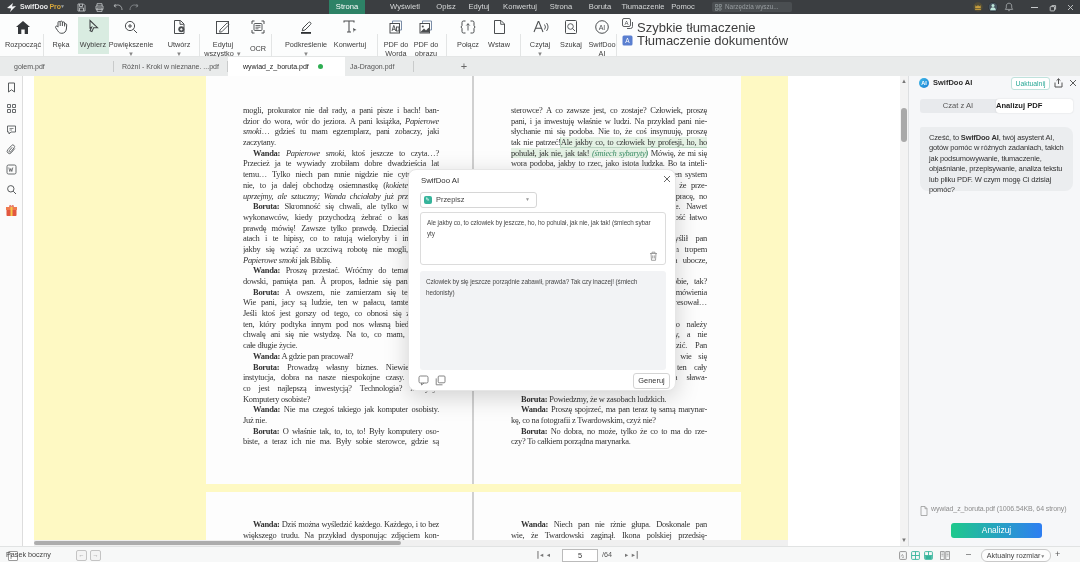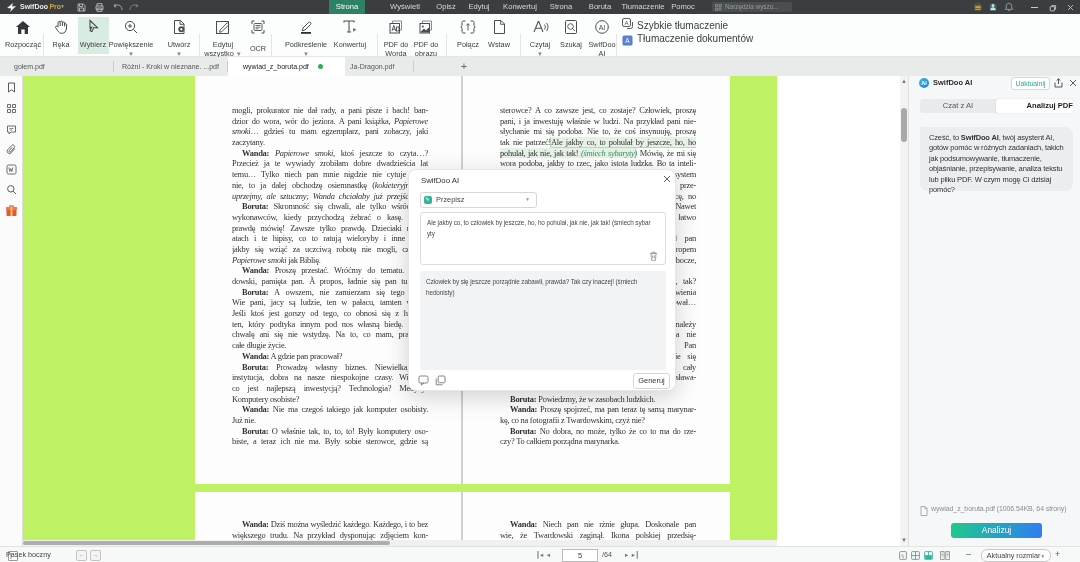--- a/index.html
+++ b/index.html
@@ -14,21 +14,21 @@
   
   #tool{left:0;top:14px;width:1080px;height:43px;background:#fcfdfd;border-bottom:1px solid #e4e6e6;box-sizing:border-box}
   .tb{font-size:7.3px;color:#3d3d3d;text-align:center;line-height:9px}
   .tsep{top:20px;width:1px;height:31px;background:#e3e5e5}
   .car{color:#888;font-size:6px}
   
   #tabs{left:0;top:57px;width:1080px;height:19px;background:#e9ebeb}
   .dtab{top:0;height:19px;line-height:19px;font-size:7px;color:#555;text-align:center}
   .tabsep{top:4px;width:1px;height:11px;background:#c9cbcb}
   
-  #doc{left:23px;top:76px;width:754px;height:470px;background:#bef264;overflow:hidden}
+  #doc{left:34px;top:76px;width:754px;height:470px;background:#fef9c3;overflow:hidden}
   .page{position:absolute;background:#fdfdfd}
   .col{position:absolute;width:196px}
   .ln{height:10.7px;overflow:hidden;font-family:"Liberation Serif",serif;font-size:8.45px;
       color:#333;text-align:justify;text-align-last:justify;line-height:10.7px;letter-spacing:-0.25px}
   .le{text-align-last:left}
   .in{text-indent:10px}
   .hl{background:#e4f1e4;box-shadow:0 0 0 0.7px #9cc3a6}
   .sm{color:#3e8e68}
   
   #panel{left:908px;top:76px;width:172px;height:470px;background:#f6f7f9;border-left:1px solid #dddfe1;box-sizing:border-box}
@@ -188,26 +188,26 @@
   <svg class="ab" style="left:594px;top:5px" width="16" height="16" viewBox="0 0 16 16">
       <circle cx="8" cy="8" r="6.3" fill="none" stroke="#4a4d4f" stroke-width="1"></circle>
       <text x="8" y="10.6" font-size="7" font-family="Liberation Sans" text-anchor="middle" fill="#4a4d4f">AI</text>
     </svg>
   <div class="ab tb" style="left:572px;top:26px;width:60px">SwifDoo<br>AI</div>
   <svg class="ab" style="left:622px;top:4px" width="11" height="11" viewBox="0 0 11 11">
       <rect x="0.5" y="0.5" width="8" height="8" rx="1.5" fill="none" stroke="#4a4d4f" stroke-width="0.9"></rect>
       <text x="4.5" y="7" font-size="6" text-anchor="middle" fill="#4a4d4f">A</text>
       <path d="M10.5 4 v4.5 a2 2 0 0 1-2 2 H5" fill="none" stroke="#4a4d4f" stroke-width="0.9"></path>
     </svg>
-  <div class="ab" style="left:637px;top:6px;font-size:10px;color:#3d3d3d">Szybkie tłumaczenie</div>
+  <div class="ab" style="left:637px;top:6px;font-size:13px;color:#3d3d3d">Szybkie tłumaczenie</div>
   <svg class="ab" style="left:622px;top:21px" width="11" height="11" viewBox="0 0 11 11">
       <rect x="0.5" y="0.5" width="10" height="10" rx="1.5" fill="#5a7fd0"></rect>
       <text x="5.5" y="8" font-size="6.5" text-anchor="middle" fill="#fff">A</text>
     </svg>
-  <div class="ab" style="left:637px;top:19px;font-size:10px;color:#3d3d3d">Tłumaczenie dokumentów</div>
+  <div class="ab" style="left:637px;top:19px;font-size:13px;color:#3d3d3d">Tłumaczenie dokumentów</div>
 </div>
 <div class="ab" id="tabs">
   <div class="ab dtab" style="left:0;width:99px;text-align:left;padding-left:14px">golem.pdf</div>
   <div class="ab tabsep" style="left:113px"></div>
   <div class="ab dtab" style="left:114px;width:113px">Różni - Kroki w nieznane. ...pdf</div>
   <div class="ab tabsep" style="left:227px"></div>
   <div class="ab dtab" style="left:228px;width:102px;background:#fff;color:#222;text-align:left;padding-left:15px">wywiad_z_boruta.pdf
     <div class="ab" style="left:90px;top:7px;width:5px;height:5px;border-radius:50%;background:#2fae53"></div>
   </div>
   <div class="ab dtab" style="left:345px;width:63px;text-align:left;padding-left:5px">Ja-Dragon.pdf</div>
@@ -277,21 +277,21 @@
 <div class="ln le">Komputery osobiste?</div>
 <div class="ln in"><b>Wanda:</b> Nie ma czegoś takiego jak komputer osobisty.</div>
 <div class="ln le">Już nie.</div>
 <div class="ln in"><b>Boruta:</b> O właśnie tak, to, to, to! Były komputery oso-</div>
 <div class="ln">biste, a teraz ich nie ma. Były sobie sterowce, gdzie są</div>
   </div>
   <div class="col" id="c2" style="left:477px;top:29px">
 <div class="ln">sterowce? A co zawsze jest, co zostaje? Człowiek, proszę</div>
 <div class="ln">pani, i ja inwestuję właśnie w ludzi. Na przykład pani nie-</div>
 <div class="ln">słychanie mi się podoba. Nie to, że coś insynuuję, proszę</div>
-<div class="ln">tak nie patrzeć!<span class="hl">Ale jakby co, to pohulał by jeszcze, ho, ho</span></div>
+<div class="ln">tak nie patrzeć!<span class="hl">Ale jakby co, to człowiek by profesji, ho, ho</span></div>
 <div class="ln"><span class="hl">pohulał, jak nie, jak tak! <i class="sm">(śmiech sybaryty</i></span><i class="sm">)</i> Mówię, że mi się</div>
 <div class="ln">wora podoba, jakby to rzec, jako istota ludzka. Bo ta inteli-</div>
 <div class="ln">gencja, ta ogłada, to obycie, błyskotliwość, no i ten system</div>
 <div class="ln">wartości, który pani sobą reprezentuje, pozwoli, że prze-</div>
 <div class="ln">jdę do rzeczy. Ja bym panią zaprosił do współpracę, no</div>
 <div class="ln">bo przecież mamy tu wspólne interesy i cele. Nawet</div>
 <div class="ln">pani nie wie, jak wiele można osiągnąć, i to dość łatwo</div>
 <div class="ln le">by było.</div>
 <div class="ln in"><b>Wanda:</b> Czyżby? A co dokładnie wymyślił pan</div>
 <div class="ln">w tej kwestii? Bo ja nie za bardzo idę tym tropem</div>
@@ -350,21 +350,21 @@
   <div class="ab" style="left:102px;top:0.5px;width:37px;height:11px;border:1px solid #bfe2dc;border-radius:3px;background:#fff;line-height:11px;text-align:center;font-size:6.8px;color:#2aa896">Uaktualnij</div>
   <svg class="ab" style="left:145px;top:2px" width="9" height="10" viewBox="0 0 9 10">
       <path d="M4.5 6 V0.8 M2.6 2.6 L4.5 0.8 6.4 2.6" fill="none" stroke="#555" stroke-width="1"></path>
       <path d="M1 4.5 v4.5 h7 V4.5" fill="none" stroke="#555" stroke-width="1"></path>
     </svg>
   <svg class="ab" style="left:160px;top:3px" width="8" height="8" viewBox="0 0 8 8">
       <path d="M1 1 L7 7 M7 1 L1 7" stroke="#4a4a4a" stroke-width="0.9"></path>
     </svg>
   <div class="ab" style="left:11px;top:23px;width:153px;height:14px;background:#e8eaed;border-radius:3px">
     <div class="ab" style="left:0;top:0;width:76px;height:14px;line-height:14px;text-align:center;font-size:7.6px;color:#555">Czat z AI</div>
-    <div class="ab" style="left:76px;top:0;width:77px;height:14px;background:#fff;border-radius:3px;line-height:14px;text-align:right;font-size:7.6px;font-weight:bold;color:#1e1e1e;box-shadow:0 0 2px rgba(0,0,0,.12)">Analizuj PDF</div>
+    <div class="ab" style="left:76px;top:0;width:77px;height:14px;background:#fff;border-radius:3px;line-height:14px;text-align:left;font-size:7.6px;font-weight:bold;color:#1e1e1e;box-shadow:0 0 2px rgba(0,0,0,.12)">Analizuj PDF</div>
   </div>
   <div class="ab" style="left:11px;top:51px;width:153px;height:64px;background:#ebedef;border-radius:2px 8px 8px 8px;padding:6px 9px;box-sizing:border-box;font-size:7.5px;line-height:10.4px;color:#333;letter-spacing:-0.15px;white-space:nowrap">Cześć, to <b>SwifDoo AI</b>, twój asystent AI,<br>gotów pomóc w różnych zadaniach, takich<br>jak podsumowywanie, tłumaczenie,<br>objaśnianie, przepisywanie, analiza tekstu<br>lub pliku PDF. W czym mogę Ci dzisiaj<br>pomóc?</div>
   <svg class="ab" style="left:11px;top:430px" width="8" height="10" viewBox="0 0 8 10">
       <path d="M1 0.5 h4 L7 2.5 V9.5 H1 Z M5 0.7 V2.7 H7" fill="none" stroke="#999" stroke-width="0.8"></path>
     </svg>
   <div class="ab" style="left:22px;top:429px;width:150px;font-size:7px;color:#8d8d8d;letter-spacing:-0.1px">wywiad_z_boruta.pdf (1006.54KB, 64 strony)</div>
   <div class="ab" style="left:42px;top:447px;width:91px;height:15px;border-radius:3px;background:linear-gradient(90deg,#1ec98c,#2e7ef2);color:#fff;text-align:center;line-height:15px;font-size:8.4px">Analizuj</div>
 </div>
 <div class="ab" id="modal" style="left:408px;top:169px;width:268px;height:222px;background:#fff;border:1px solid #e6e6e6;border-radius:8px;box-shadow:0 6px 24px rgba(0,0,0,.18);box-sizing:border-box">
   <div class="ab" style="left:12px;top:6px;font-size:7.8px;color:#333">SwifDoo AI</div>

